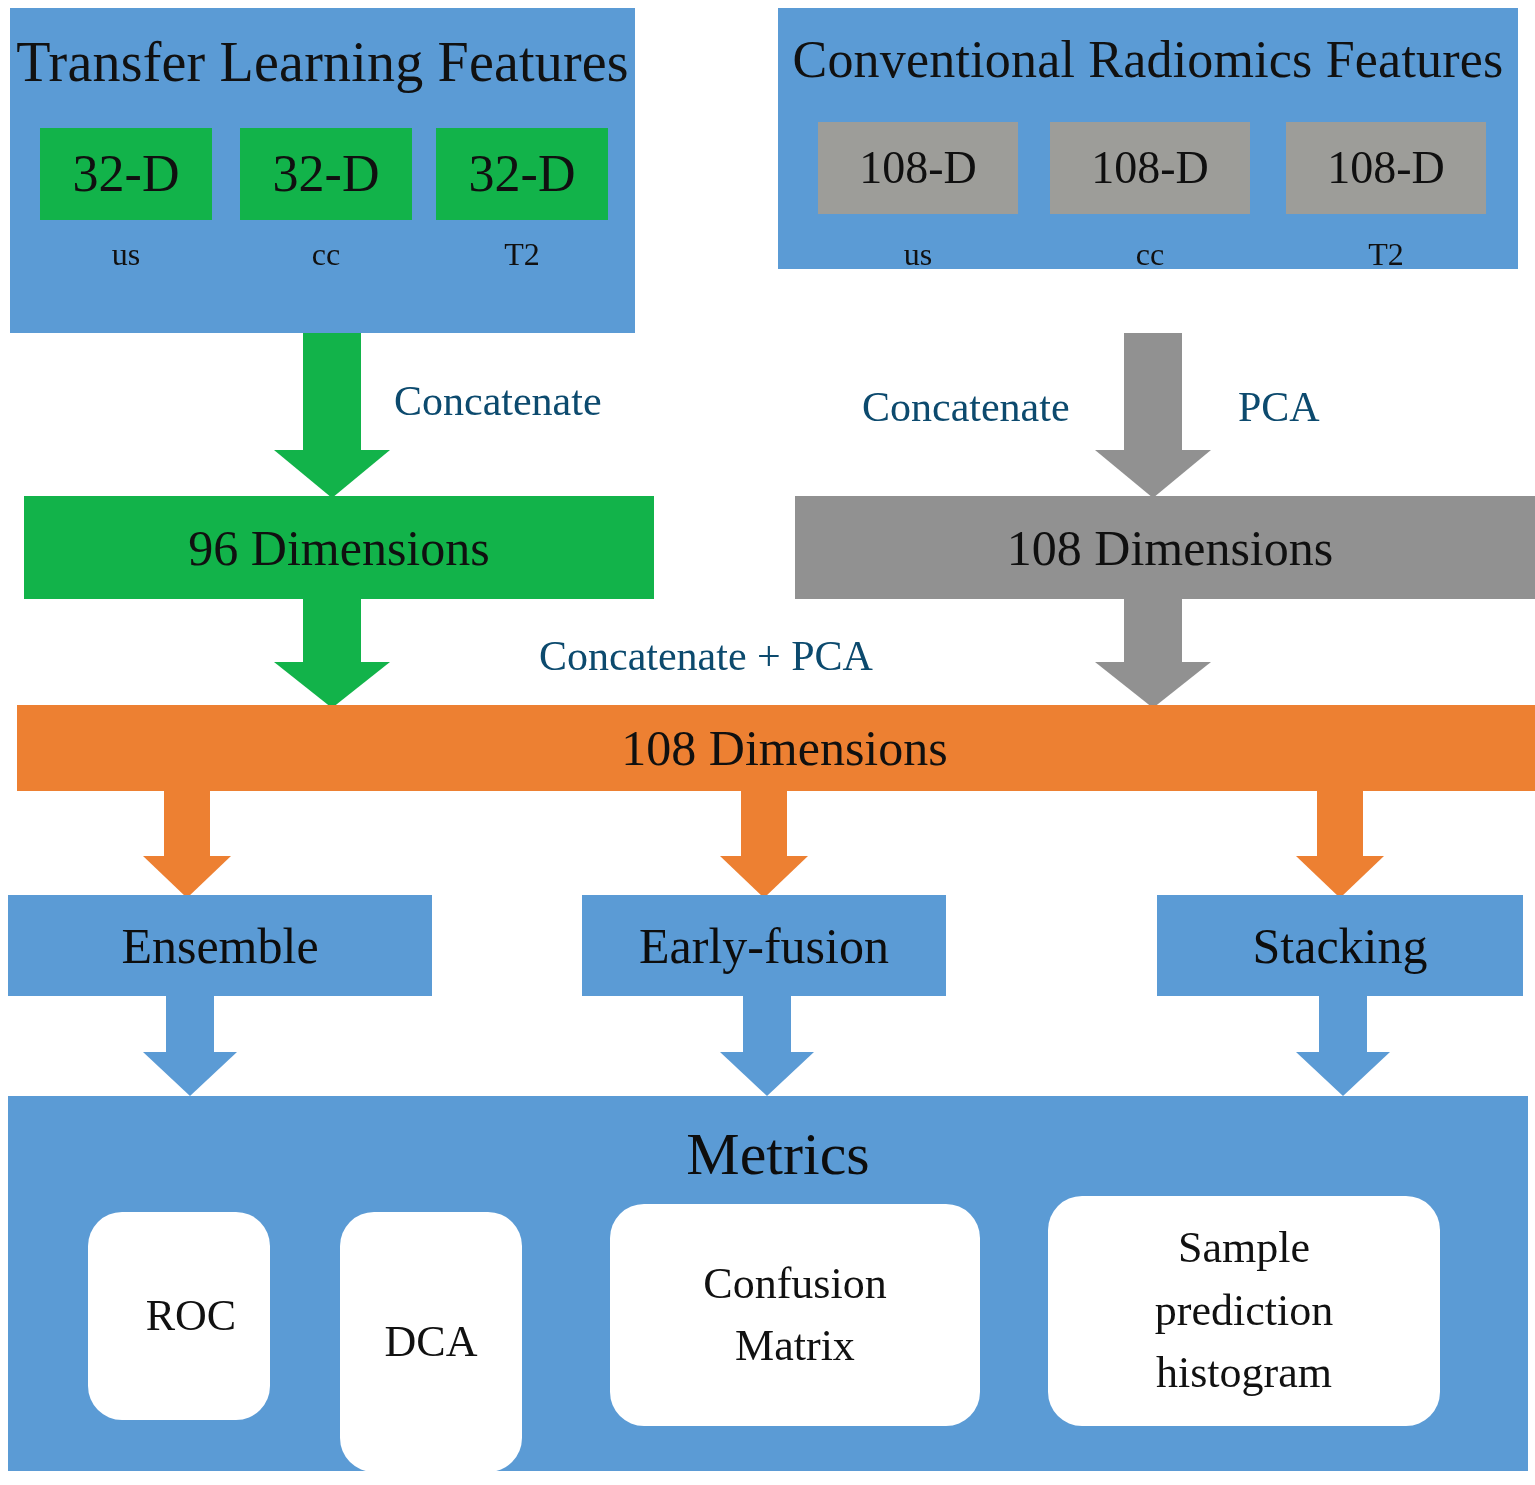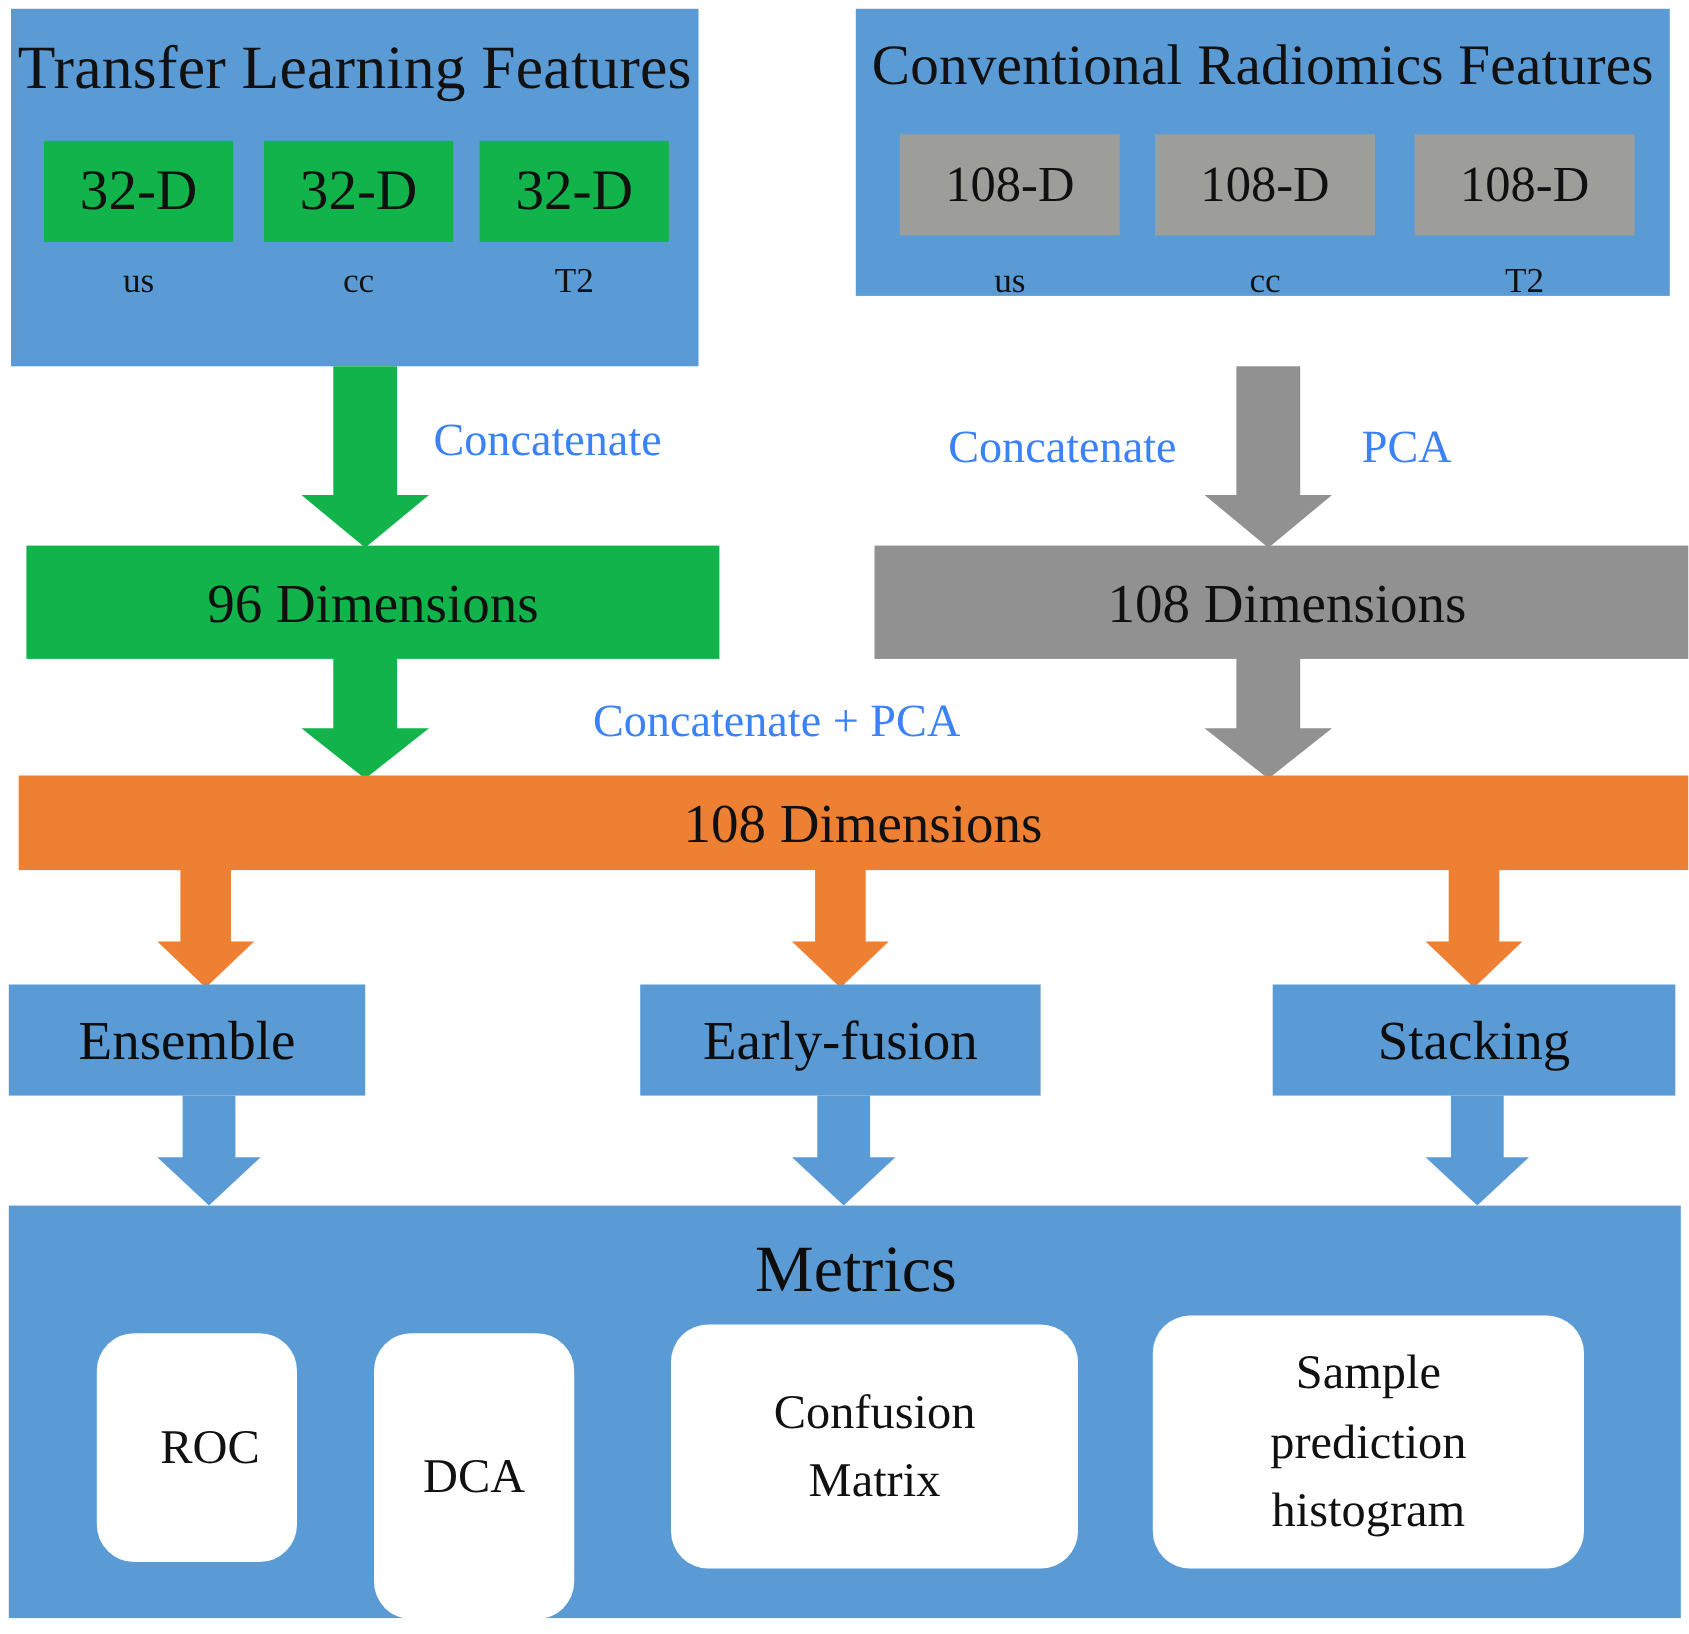--- a/index.html
+++ b/index.html
@@ -99,21 +99,21 @@
     color: #111111;
     font-size: 44px;
     line-height: 1.42;
     padding: 0 8px;
     box-sizing: border-box;
   }
 
   
   .arrow-label {
     position: absolute;
-    color: #3b82f6;
+    color: #0c4a6e;
     font-size: 42px;
     white-space: nowrap;
   }
 
   
   .arrow {
     position: absolute;
   }
   .arrow .shaft {
     position: absolute;
@@ -222,21 +222,21 @@
   <div class="arrow" style="left:709px; top:790px; width:110px; height:108px;">
     <div class="shaft" style="width:46px; height:68px; background:#ED8032;"></div>
     <div class="head" style="border-left-width:44px; border-right-width:44px; border-top-width:42px; border-top-color:#ED8032;"></div>
   </div>
 
   <div class="arrow" style="left:1285px; top:790px; width:110px; height:108px;">
     <div class="shaft" style="width:46px; height:68px; background:#ED8032;"></div>
     <div class="head" style="border-left-width:44px; border-right-width:44px; border-top-width:42px; border-top-color:#ED8032;"></div>
   </div>
 
-  <div class="abs method-box" style="left:8px; top:895px; width:324px; height:101px;">
+  <div class="abs method-box" style="left:8px; top:895px; width:424px; height:101px;">
     <span>Ensemble</span>
   </div>
 
   <div class="abs method-box" style="left:582px; top:895px; width:364px; height:101px;">
     <span>Early-fusion</span>
   </div>
 
   <div class="abs method-box" style="left:1157px; top:895px; width:366px; height:101px;">
     <span>Stacking</span>
   </div>

